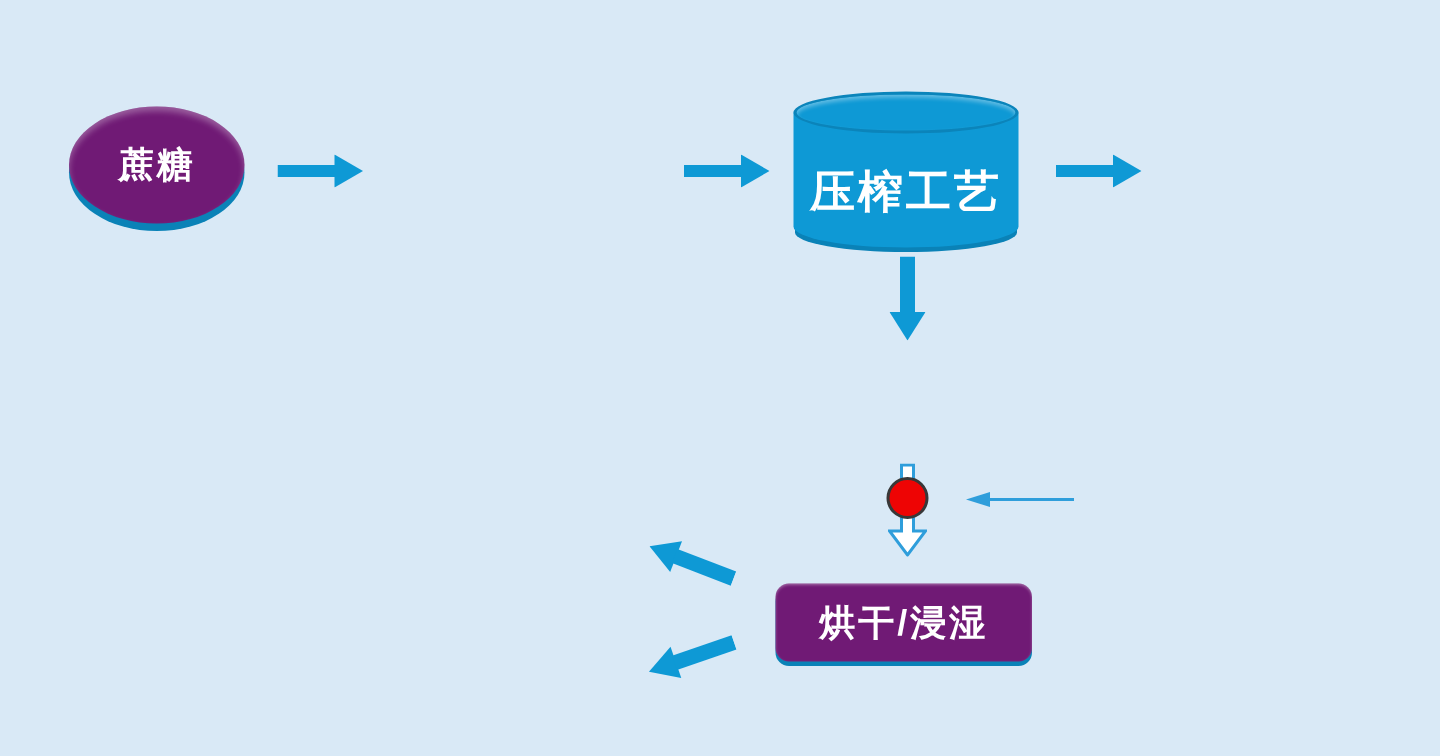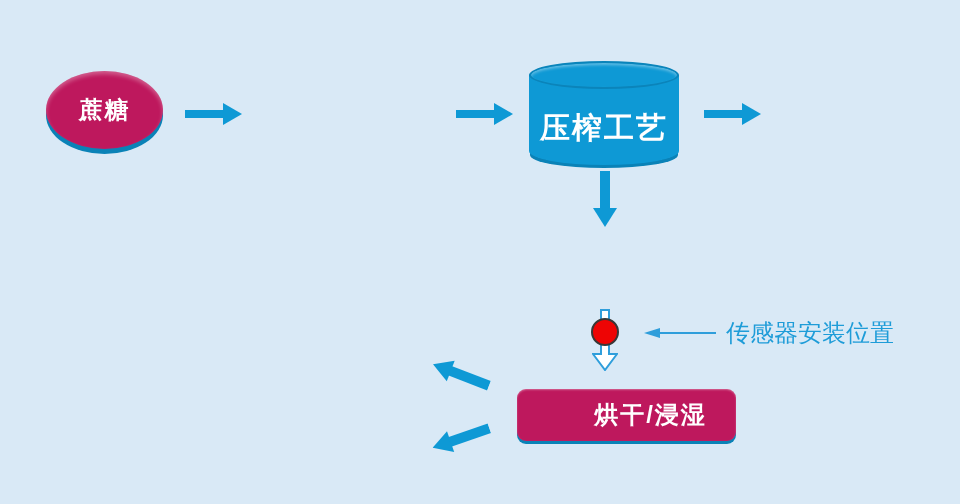--- a/index.html
+++ b/index.html
@@ -8,21 +8,21 @@
   .canvas {
     position: relative;
     width: 960px;
     height: 504px;
     background: #d9e9f6;
     overflow: hidden;
   }
 
   .shape {
     position: absolute;
-    background: #be185d;
+    background: #701a75;
     display: flex;
     align-items: center;
     justify-content: center;
   }
   .shape .lbl {
     color: #ffffff;
     font-size: 24px;
     font-weight: 700;
     letter-spacing: 2px;
     white-space: nowrap;
@@ -36,21 +36,21 @@
     border-radius: 9px;
     box-shadow: 0 3px 0 #0a82b7, inset 0 1px 2px rgba(255,255,255,0.35);
   }
 
   
   .n-sucrose  { left:46px;  top:71px;  width:117px; height:78px; }
   .n-slicing  { left:264px; top:88px;  width:173px; height:51px; }
   .n-pressing { left:529px; top:61px;  width:150px; height:104px; }
   .n-juice    { left:786px; top:79px;  width:116px; height:68px; }
   .n-bagasse  { left:548px; top:237px; width:122px; height:49px; }
-  .n-drying   { left:517px; top:389px; width:171px; height:52px;padding-left:48px; }
+  .n-drying   { left:517px; top:389px; width:171px; height:52px; }
   .n-fuel     { left:293px; top:336px; width:122px; height:44px; }
   .n-raw      { left:292px; top:423px; width:121px; height:46px; }
 
   
   .cyl { position:absolute; }
   .cyl-body {
     position:absolute; left:0; right:0; top:14px; bottom:0;
     background:#0e99d5;
     border-radius: 0 0 50% 50% / 0 0 14px 14px;
     box-shadow: 0 4px 0 -1px #0a82b7;
@@ -138,21 +138,20 @@
 
   <svg class="sensor-arrow" width="26" height="62" viewBox="0 0 26 62">
     <path d="M9 1 H17 V45 H25 L13 61 L1 45 H9 Z" fill="#ffffff" stroke="#2f9edb" stroke-width="2"></path>
   </svg>
   <div class="sensor-dot"></div>
 
   <svg class="pointer-arrow" width="72" height="12" viewBox="0 0 72 12">
     <line x1="14" y1="6" x2="72" y2="6" stroke="#2f9edb" stroke-width="2"></line>
     <polygon points="0,6 16,1 16,11" fill="#2f9edb"></polygon>
   </svg>
-  <div class="annotation">传感器安装位置</div>
 
   <div class="shape rect n-drying">
     <span class="lbl">烘干/浸湿</span>
   </div>
 
   <svg class="arrow a-upleft" width="60" height="24" viewBox="0 0 60 24">
     <polygon class="fillblue" points="0,12 19,1 19,23"></polygon>
     <rect class="fillblue" x="18" y="7" width="42" height="10"></rect>
   </svg>
   <svg class="arrow a-downleft" width="60" height="24" viewBox="0 0 60 24">

